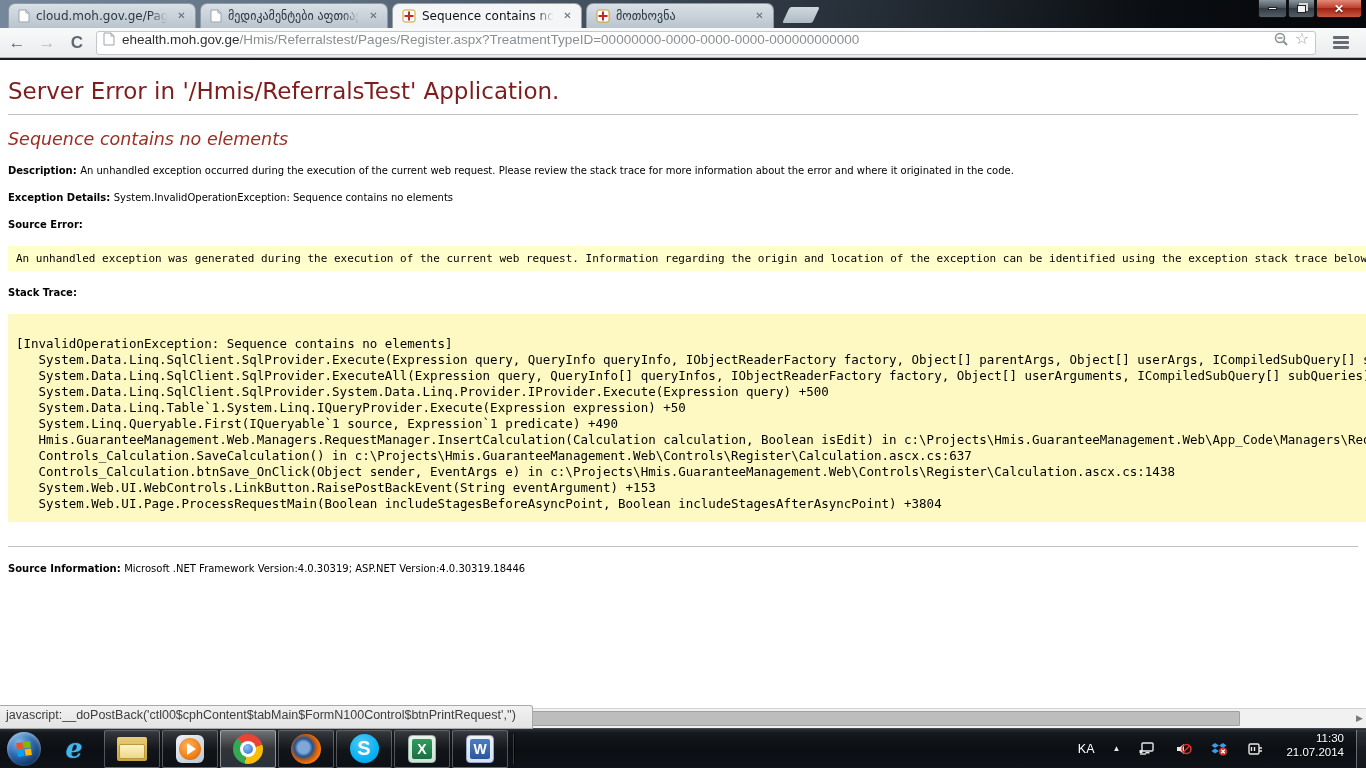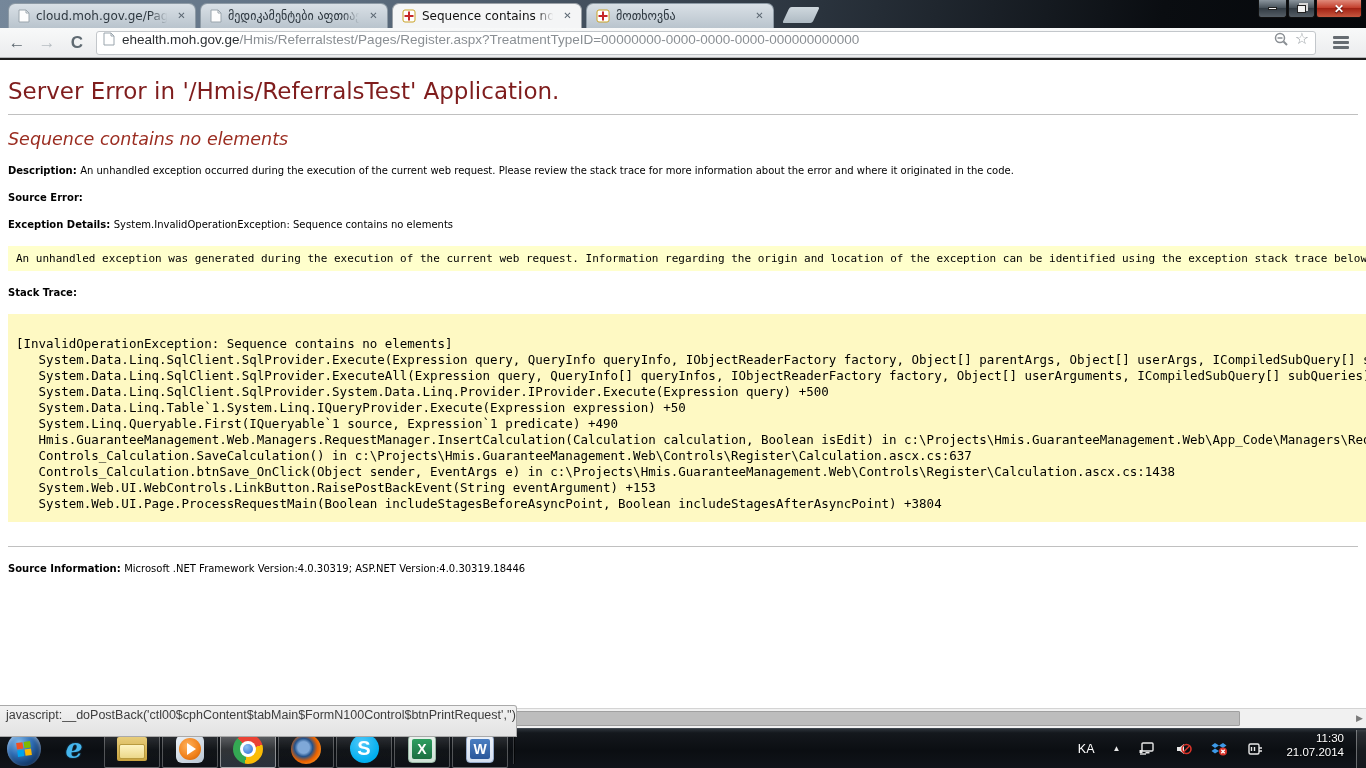--- a/index.html
+++ b/index.html
@@ -62,23 +62,23 @@
   .ysod p b { font-weight:bold; }
   .codebox { background:#ffffcc; margin:10px -8px 10px 0; padding:6px 8px;
     font-family:"DejaVu Sans Mono","Liberation Mono",monospace; font-size:11px; white-space:nowrap; overflow:hidden; }
   .stackbox { background:#fef9c3; margin:14px -8px 24px 0; padding:22px 8px 10px 8px;
     overflow:hidden; }
   .stackbox pre { font-family:"DejaVu Sans Mono","Liberation Mono",monospace; font-size:12.5px;
     line-height:16px; white-space:pre; }
   .version { font-size:11.5px; margin:6px 0 0 0; }
 
   
-  .status-bubble { position:absolute; left:0; top:705px; height:32px; z-index:6;
+  .status-bubble { position:absolute; left:0; top:705px; height:24px; z-index:6;
     background:linear-gradient(#f2f2f2,#e3e3e3); border:1px solid #a9a9a9; border-left:none;
-    border-radius:0 3px 0 0; font-size:12.5px; color:#3d3d3d; padding:2px 0 0 6px; white-space:nowrap; }
+    border-radius:0 3px 0 0; font-size:12.5px; color:#3d3d3d; padding:2px 16px 0 6px; white-space:nowrap; }
   .hscrollbar { position:absolute; left:0; top:708px; width:1366px; height:20px; background:#f1f1f1;
     border-top:1px solid #d4d4d4; z-index:4; }
   .hscroll-thumb { position:absolute; left:2px; top:2px; width:1238px; height:15px;
     background:#bdbdbd; border:1px solid #a0a0a0; border-radius:1px; }
   .hscroll-arrow { position:absolute; right:3px; top:4px; font-size:9px; color:#7a7a7a; }
 
   
   .taskbar { position:absolute; left:0; top:728px; width:1366px; height:40px;
     background:linear-gradient(#2b3138,#14181d 10%,#0b0e12 55%,#10141a);
     border-top:1px solid #3e454d; display:flex; align-items:center; }
@@ -220,23 +220,23 @@
 <div class="chrome-edge"></div>
 
 <div class="content">
   <div class="ysod">
     <h1>Server Error in '/Hmis/ReferralsTest' Application.</h1>
     <hr>
     <h2>Sequence contains no elements</h2>
 
     <p><b>Description: </b><span>An unhandled exception occurred during the execution of the current web request. Please review the stack trace for more information about the error and where it originated in the code.</span></p>
 
+    <p><b>Exception Details: </b><span>System.InvalidOperationException: Sequence contains no elements</span></p>
+
     <p><b>Source Error:</b></p>
-
-    <p><b>Exception Details: </b><span>System.InvalidOperationException: Sequence contains no elements</span></p>
 
     <div class="codebox">An unhandled exception was generated during the execution of the current web request. Information regarding the origin and location of the exception can be identified using the exception stack trace below.</div>
 
     <p><b>Stack Trace:</b></p>
 
     <div class="stackbox">
         <pre>[InvalidOperationException: Sequence contains no elements]
    System.Data.Linq.SqlClient.SqlProvider.Execute(Expression query, QueryInfo queryInfo, IObjectReaderFactory factory, Object[] parentArgs, Object[] userArgs, ICompiledSubQuery[] subQueries, Ob
    System.Data.Linq.SqlClient.SqlProvider.ExecuteAll(Expression query, QueryInfo[] queryInfos, IObjectReaderFactory factory, Object[] userArguments, ICompiledSubQuery[] subQueries) +188
    System.Data.Linq.SqlClient.SqlProvider.System.Data.Linq.Provider.IProvider.Execute(Expression query) +500

